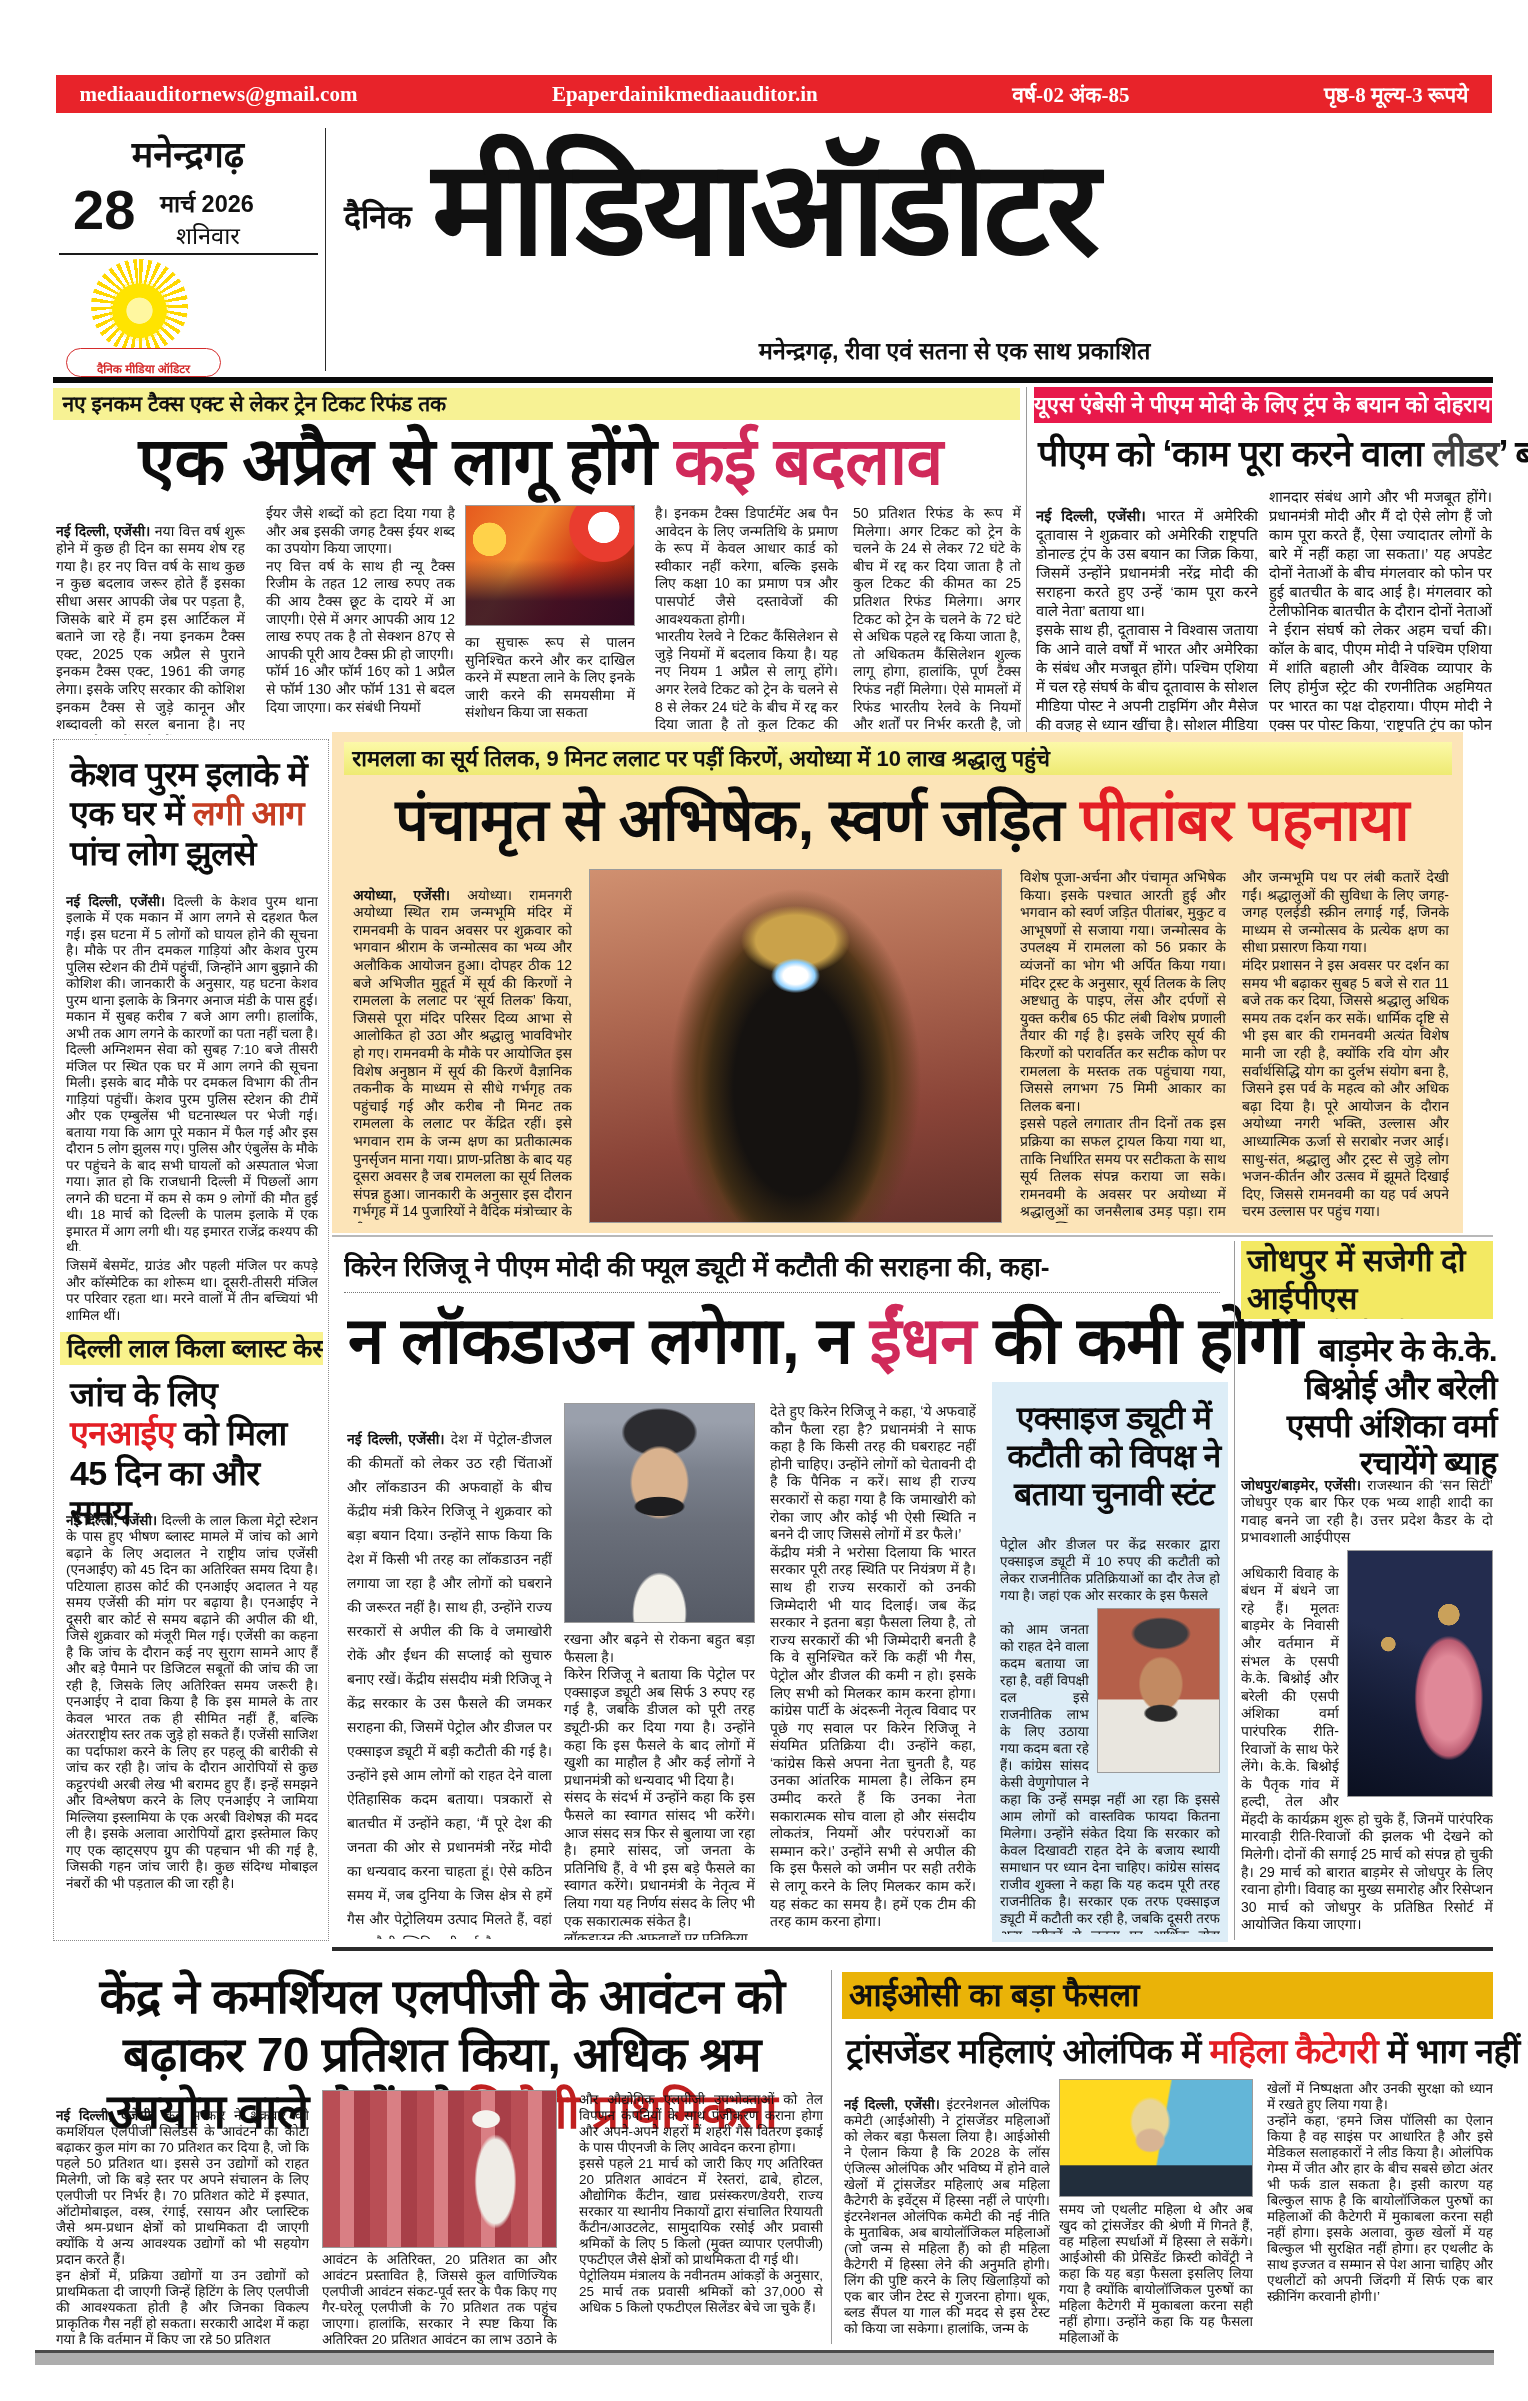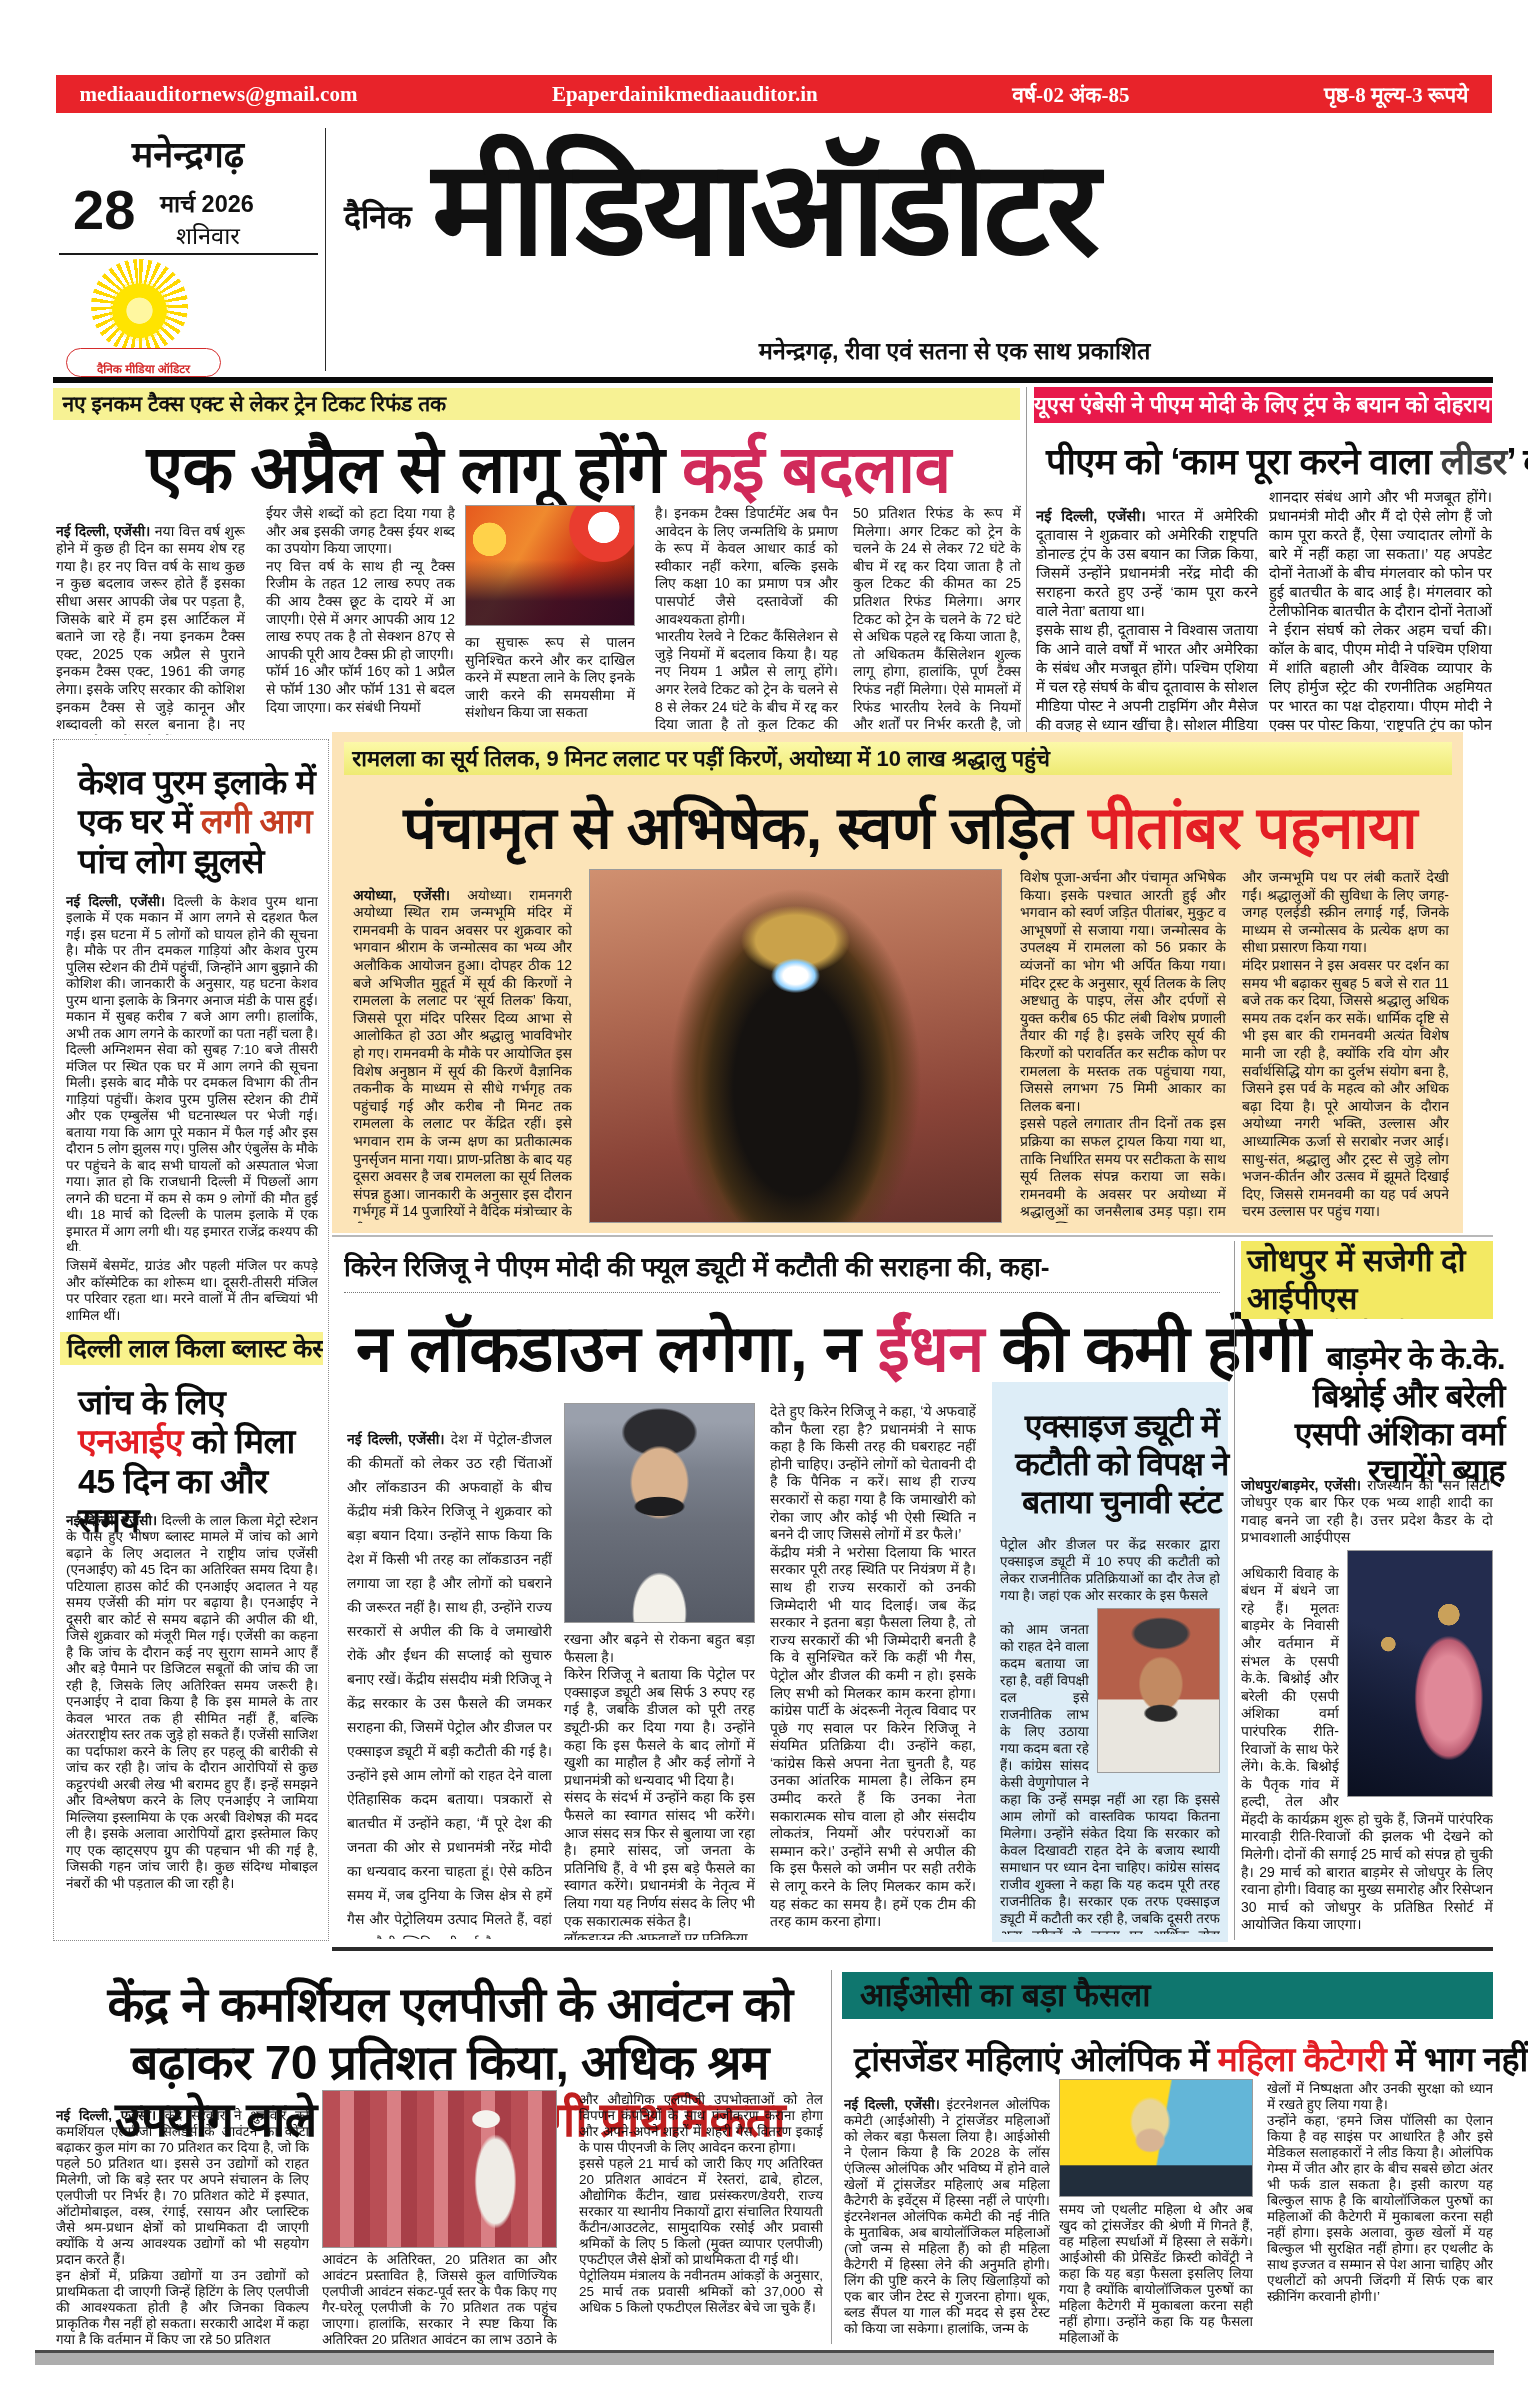--- a/index.html
+++ b/index.html
@@ -5,21 +5,21 @@
   html,body{margin:0;padding:0}
   body{position:relative;width:1528px;height:2401px;background:#ffffff;overflow:hidden;
        font-family:"Liberation Sans",sans-serif;color:#111}
   .abs{position:absolute}
   .topbar{position:absolute;left:56px;top:75px;width:1436px;height:38px;background:#e8232a;
           display:flex;align-items:center;justify-content:space-between;padding:0 23.5px;box-sizing:border-box}
   .topbar span{color:#fff;font-family:"Liberation Serif",serif;font-weight:700;font-size:21px;white-space:nowrap}
   .rule{position:absolute;background:#0a0a0a}
   .vrule{position:absolute;width:1.2px;background:#9a9a9a}
   .kick{position:absolute;font-weight:700;box-sizing:border-box;white-space:nowrap;overflow:hidden}
-  .hl{position:absolute;margin:12px;font-weight:800;letter-spacing:-0.6px;line-height:1.12;color:#0c0c0c}
+  .hl{position:absolute;margin:4px;font-weight:800;letter-spacing:-0.6px;line-height:1.12;color:#0c0c0c}
   .col{position:absolute;text-align:justify;white-space:pre-line;overflow:hidden;color:#121212;box-sizing:border-box}
   .dl{font-weight:800}
   .acc-pink{color:#d02a5a}.acc-red{color:#e31e24}.acc-orange{color:#404040}
   .acc-fire{color:#c63d22}.acc-dark{color:#c01f1f}
   .ph{position:absolute;border:0.6px solid #9b9b9b;box-sizing:border-box}
   .dotted-box{position:absolute;border:1.8px dotted #8a8a8a;box-sizing:border-box}
   .sun{position:absolute;border-radius:50%;
        background:radial-gradient(circle at 50% 55%,#fff7a0 0 18%,#ffe400 19% 38%,rgba(255,228,0,.25) 39% 42%,transparent 43%),
        repeating-conic-gradient(from 0deg,#ffd700 0deg 5deg,rgba(255,215,0,0) 5deg 11deg)}
   .oval{position:absolute;border:1.8px solid #d42b2b;border-radius:17.6px;display:flex;align-items:flex-end;justify-content:center;
@@ -188,21 +188,21 @@
   <b class="dl">नई दिल्ली, एजेंसी।</b> <span>केंद्र सरकार ने शुक्रवार को कमर्शियल एलपीजी सिलेंडर्स के आवंटन का कोटा बढ़ाकर कुल मांग का 70 प्रतिशत कर दिया है, जो कि पहले 50 प्रतिशत था। इससे उन उद्योगों को राहत मिलेगी, जो कि बड़े स्तर पर अपने संचालन के लिए एलपीजी पर निर्भर है। 70 प्रतिशत कोटे में इस्पात, ऑटोमोबाइल, वस्त्र, रंगाई, रसायन और प्लास्टिक जैसे श्रम-प्रधान क्षेत्रों को प्राथमिकता दी जाएगी क्योंकि ये अन्य आवश्यक उद्योगों को भी सहयोग प्रदान करते हैं।
 इन क्षेत्रों में, प्रक्रिया उद्योगों या उन उद्योगों को प्राथमिकता दी जाएगी जिन्हें हिटिंग के लिए एलपीजी की आवश्यकता होती है और जिनका विकल्प प्राकृतिक गैस नहीं हो सकता। सरकारी आदेश में कहा गया है कि वर्तमान में किए जा रहे 50 प्रतिशत</span>
 </div>
 <div class="ph lpg-img" style="left:322px;top:2090px;width:235px;height:158px"></div>
 <div class="col" style="left:322px;top:2252px;width:235px;height:93px;font-size:13.5px;line-height:16px">आवंटन के अतिरिक्त, 20 प्रतिशत का और आवंटन प्रस्तावित है, जिससे कुल वाणिज्यिक एलपीजी आवंटन संकट-पूर्व स्तर के पैक किए गए गैर-घरेलू एलपीजी के 70 प्रतिशत तक पहुंच जाएगा। हालांकि, सरकार ने स्पष्ट किया कि अतिरिक्त 20 प्रतिशत आवंटन का लाभ उठाने के लिए, सभी वाणिज्यिक</div>
 <div class="col" style="left:579px;top:2092px;width:244px;height:252px;font-size:13.5px;line-height:16px">और औद्योगिक एलपीजी उपभोक्ताओं को तेल विपणन कंपनियों के साथ पंजीकरण कराना होगा और अपने-अपने शहरों में शहरी गैस वितरण इकाई के पास पीएनजी के लिए आवेदन करना होगा।
 इससे पहले 21 मार्च को जारी किए गए अतिरिक्त 20 प्रतिशत आवंटन में रेस्तरां, ढाबे, होटल, औद्योगिक कैंटीन, खाद्य प्रसंस्करण/डेयरी, राज्य सरकार या स्थानीय निकायों द्वारा संचालित रियायती कैंटीन/आउटलेट, सामुदायिक रसोई और प्रवासी श्रमिकों के लिए 5 किलो (मुक्त व्यापार एलपीजी) एफटीएल जैसे क्षेत्रों को प्राथमिकता दी गई थी।
 पेट्रोलियम मंत्रालय के नवीनतम आंकड़ों के अनुसार, 25 मार्च तक प्रवासी श्रमिकों को 37,000 से अधिक 5 किलो एफटीएल सिलेंडर बेचे जा चुके हैं।</div>
 
 <div class="vrule" style="left:831px;top:1970px;height:374px"></div>
-<div class="kick" style="left:842px;top:1972px;width:651px;height:47px;line-height:47px;background:#0f766e;font-size:32px;padding-left:18px">आईओसी का बड़ा फैसला</div>
+<div class="kick" style="left:842px;top:1972px;width:651px;height:47px;line-height:47px;background:#eab308;font-size:32px;padding-left:7px">आईओसी का बड़ा फैसला</div>
 <h1 class="hl" style="left:842px;top:2028px;width:651px;font-size:34px;white-space:nowrap">
   <span>ट्रांसजेंडर महिलाएं ओलंपिक में </span><span class="acc-red">महिला कैटेगरी</span><span> में भाग नहीं ले सकेंगी</span>
 </h1>
 <div class="col" style="left:844px;top:2081px;width:206px;height:263px;font-size:13.5px;line-height:16px">
   <b class="dl">नई दिल्ली, एजेंसी।</b> <span>इंटरनेशनल ओलंपिक कमेटी (आईओसी) ने ट्रांसजेंडर महिलाओं को लेकर बड़ा फैसला लिया है। आईओसी ने ऐलान किया है कि 2028 के लॉस एंजिल्स ओलंपिक और भविष्य में होने वाले खेलों में ट्रांसजेंडर महिलाएं अब महिला कैटेगरी के इवेंट्स में हिस्सा नहीं ले पाएंगी। इंटरनेशनल ओलंपिक कमेटी की नई नीति के मुताबिक, अब बायोलॉजिकल महिलाओं (जो जन्म से महिला हैं) को ही महिला कैटेगरी में हिस्सा लेने की अनुमति होगी। लिंग की पुष्टि करने के लिए खिलाड़ियों को एक बार जीन टेस्ट से गुजरना होगा। थूक, ब्लड सैंपल या गाल की मदद से इस टेस्ट को किया जा सकेगा। हालांकि, जन्म के</span>
 </div>
 <div class="ph ioc-img" style="left:1059px;top:2079px;width:194px;height:118px"></div>
 <div class="col" style="left:1059px;top:2202px;width:194px;height:142px;font-size:13.5px;line-height:16px">समय जो एथलीट महिला थे और अब खुद को ट्रांसजेंडर की श्रेणी में गिनते हैं, वह महिला स्पर्धाओं में हिस्सा ले सकेंगे। आईओसी की प्रेसिडेंट क्रिस्टी कोवेंट्री ने कहा कि यह बड़ा फैसला इसलिए लिया गया है क्योंकि बायोलॉजिकल पुरुषों का महिला कैटेगरी में मुकाबला करना सही नहीं होगा। उन्होंने कहा कि यह फैसला महिलाओं के</div>
 <div class="col" style="left:1267px;top:2081px;width:226px;height:263px;font-size:13.5px;line-height:16px">खेलों में निष्पक्षता और उनकी सुरक्षा को ध्यान में रखते हुए लिया गया है।
 उन्होंने कहा, ‘हमने जिस पॉलिसी का ऐलान किया है वह साइंस पर आधारित है और इसे मेडिकल सलाहकारों ने लीड किया है। ओलंपिक गेम्स में जीत और हार के बीच सबसे छोटा अंतर भी फर्क डाल सकता है। इसी कारण यह बिल्कुल साफ है कि बायोलॉजिकल पुरुषों का महिलाओं की कैटेगरी में मुकाबला करना सही नहीं होगा। इसके अलावा, कुछ खेलों में यह बिल्कुल भी सुरक्षित नहीं होगा। हर एथलीट के साथ इज्जत व सम्मान से पेश आना चाहिए और एथलीटों को अपनी जिंदगी में सिर्फ एक बार स्क्रीनिंग करवानी होगी।’</div>

